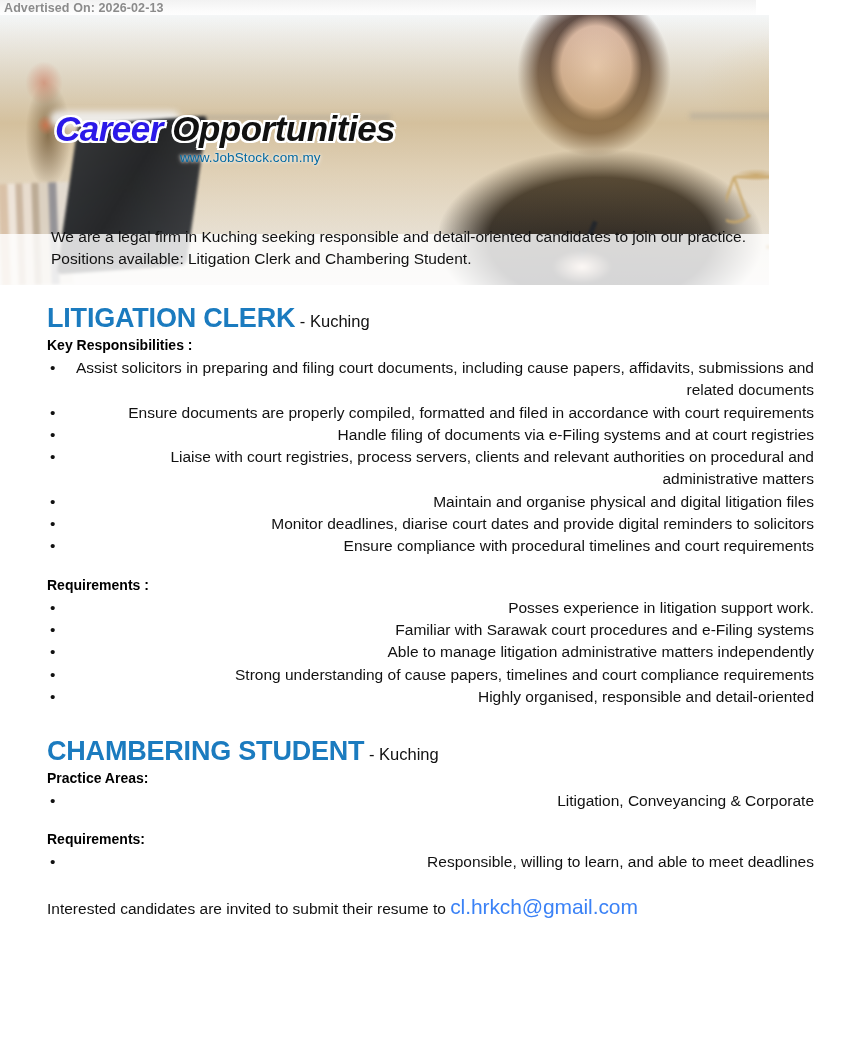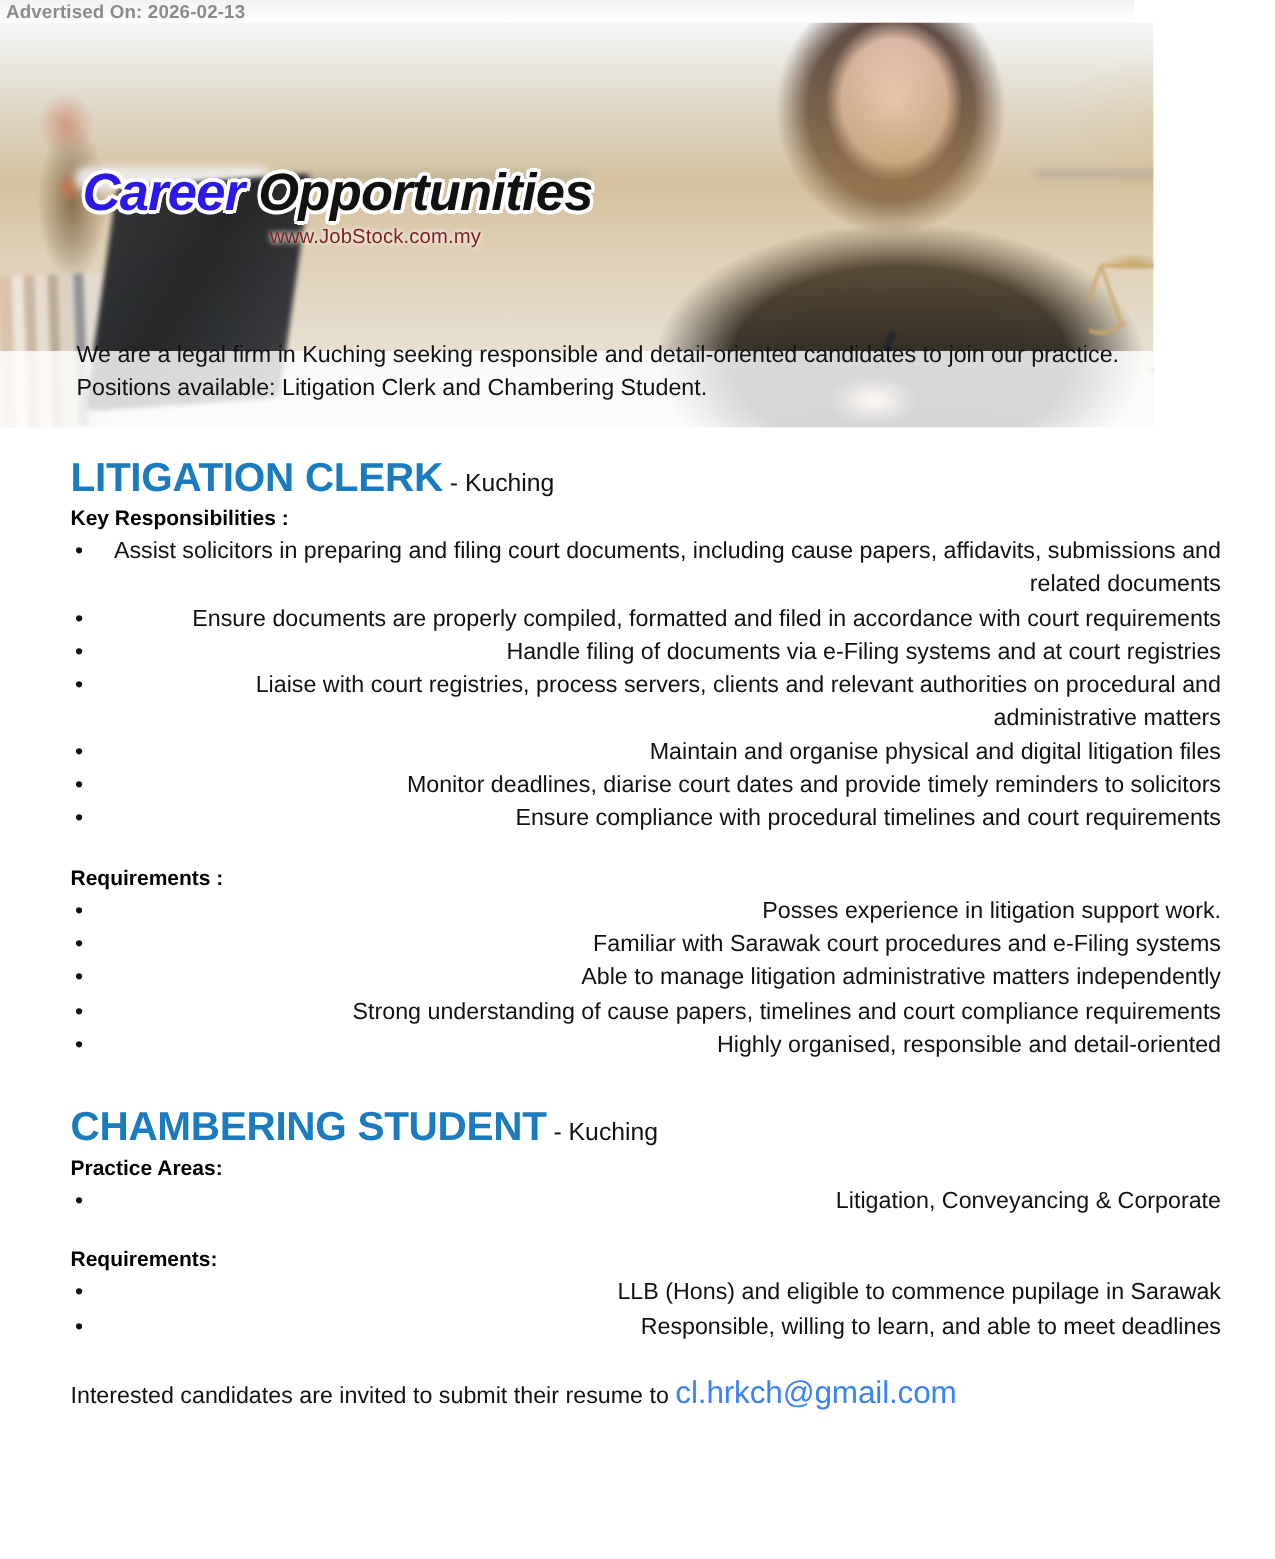--- a/index.html
+++ b/index.html
@@ -174,21 +174,21 @@
       -2.4px 0px 0 #fff, 2.4px 0px 0 #fff;
   }
   .logo-word.blue { color: #2b19e8; }
   .logo-word.black { color: #111111; }
   .banner-url {
     position: absolute;
     left: 180px;
     top: 135px;
     z-index: 6;
     font-size: 13.5px;
-    color: #7f1d1d;
+    color: #0369a1;
     letter-spacing: .1px;
     white-space: nowrap;
     text-shadow: 0 0 3px rgba(255,255,255,.95), 0 0 5px rgba(255,255,255,.8);
   }
 
   
   .intro-overlay {
     position: absolute;
     left: 0;
     top: 219px;
@@ -335,21 +335,21 @@
       <span class="role">LITIGATION CLERK</span><span class="loc"> - Kuching</span>
     </div>
 
     <div class="sub-head">Key Responsibilities :</div>
     <ul class="bullets">
       <li>Assist solicitors in preparing and filing court documents, including cause papers, affidavits, submissions and related documents</li>
       <li>Ensure documents are properly compiled, formatted and filed in accordance with court requirements</li>
       <li>Handle filing of documents via e-Filing systems and at court registries</li>
       <li>Liaise with court registries, process servers, clients and relevant authorities on procedural and administrative matters</li>
       <li>Maintain and organise physical and digital litigation files</li>
-      <li>Monitor deadlines, diarise court dates and provide timely reminders to solicitors</li>
+      <li>Monitor deadlines, diarise court dates and provide digital reminders to solicitors</li>
       <li>Ensure compliance with procedural timelines and court requirements</li>
     </ul>
 
     <div class="gap-sm"></div>
 
     <div class="sub-head">Requirements :</div>
     <ul class="bullets">
       <li>Posses experience in litigation support work.</li>
       <li>Familiar with Sarawak court procedures and e-Filing systems</li>
       <li>Able to manage litigation administrative matters independently</li>
@@ -367,21 +367,20 @@
 
     <div class="sub-head">Practice Areas:</div>
     <ul class="bullets">
       <li>Litigation, Conveyancing &amp; Corporate</li>
     </ul>
 
     <div class="gap-sm"></div>
 
     <div class="sub-head">Requirements:</div>
     <ul class="bullets">
-      <li>LLB (Hons) and eligible to commence pupilage in Sarawak</li>
       <li>Responsible, willing to learn, and able to meet deadlines</li>
     </ul>
   </div>
 
   <div class="gap-md"></div>
 
   <div class="closing">
     <span>Interested candidates are invited to submit their resume to </span><span class="email">cl.hrkch@gmail.com</span>
   </div>
 

